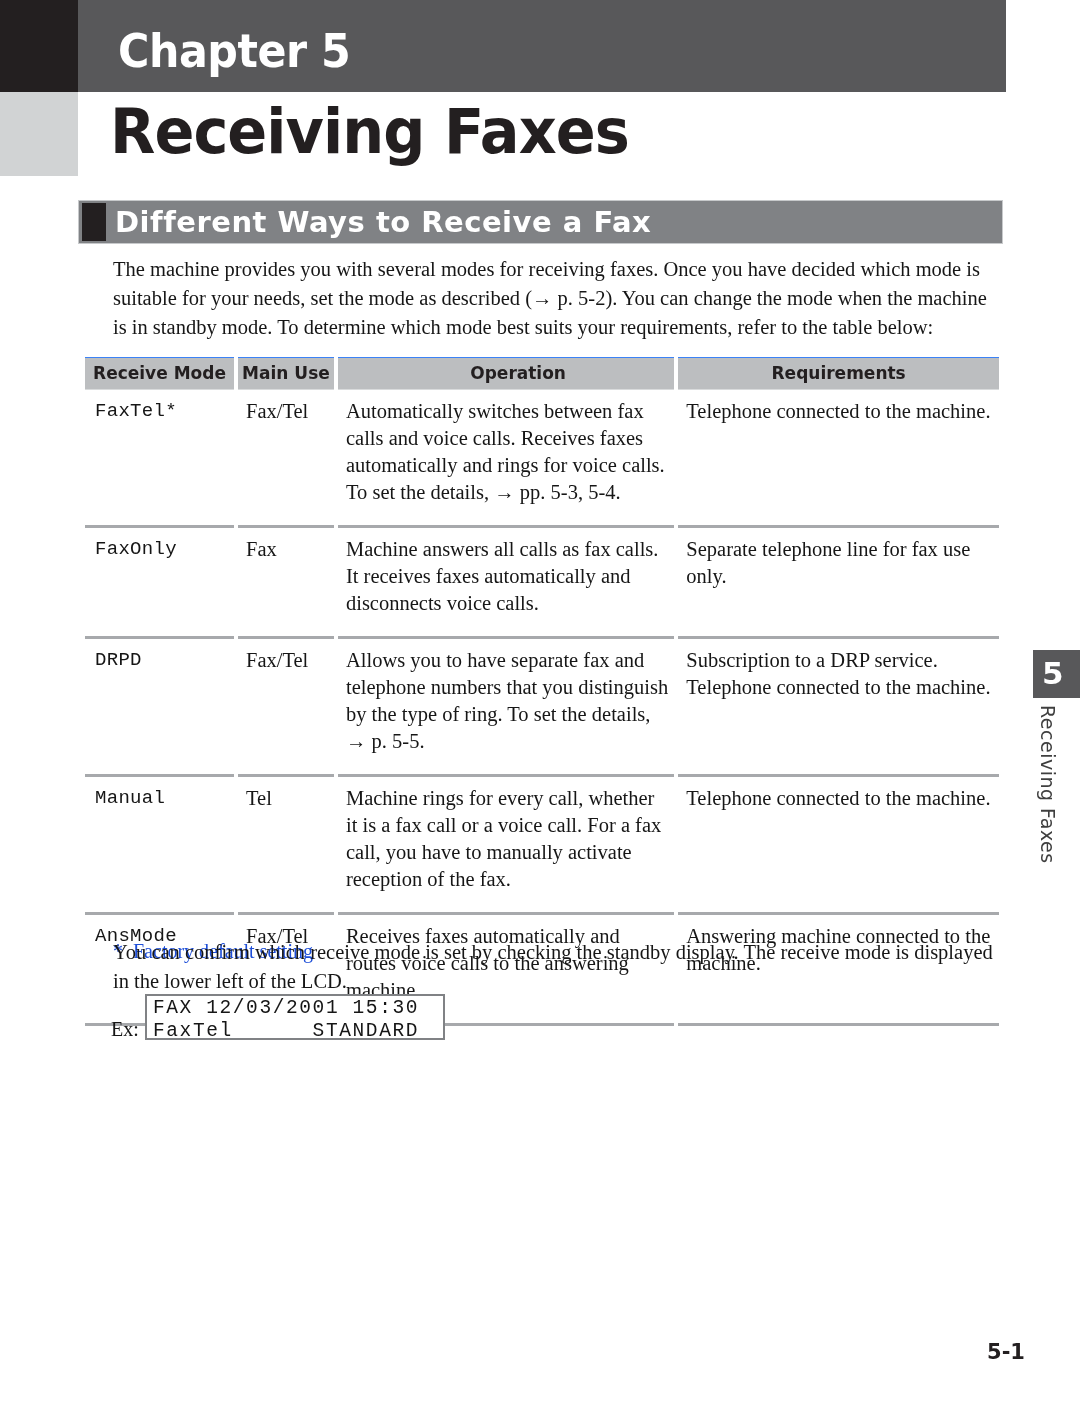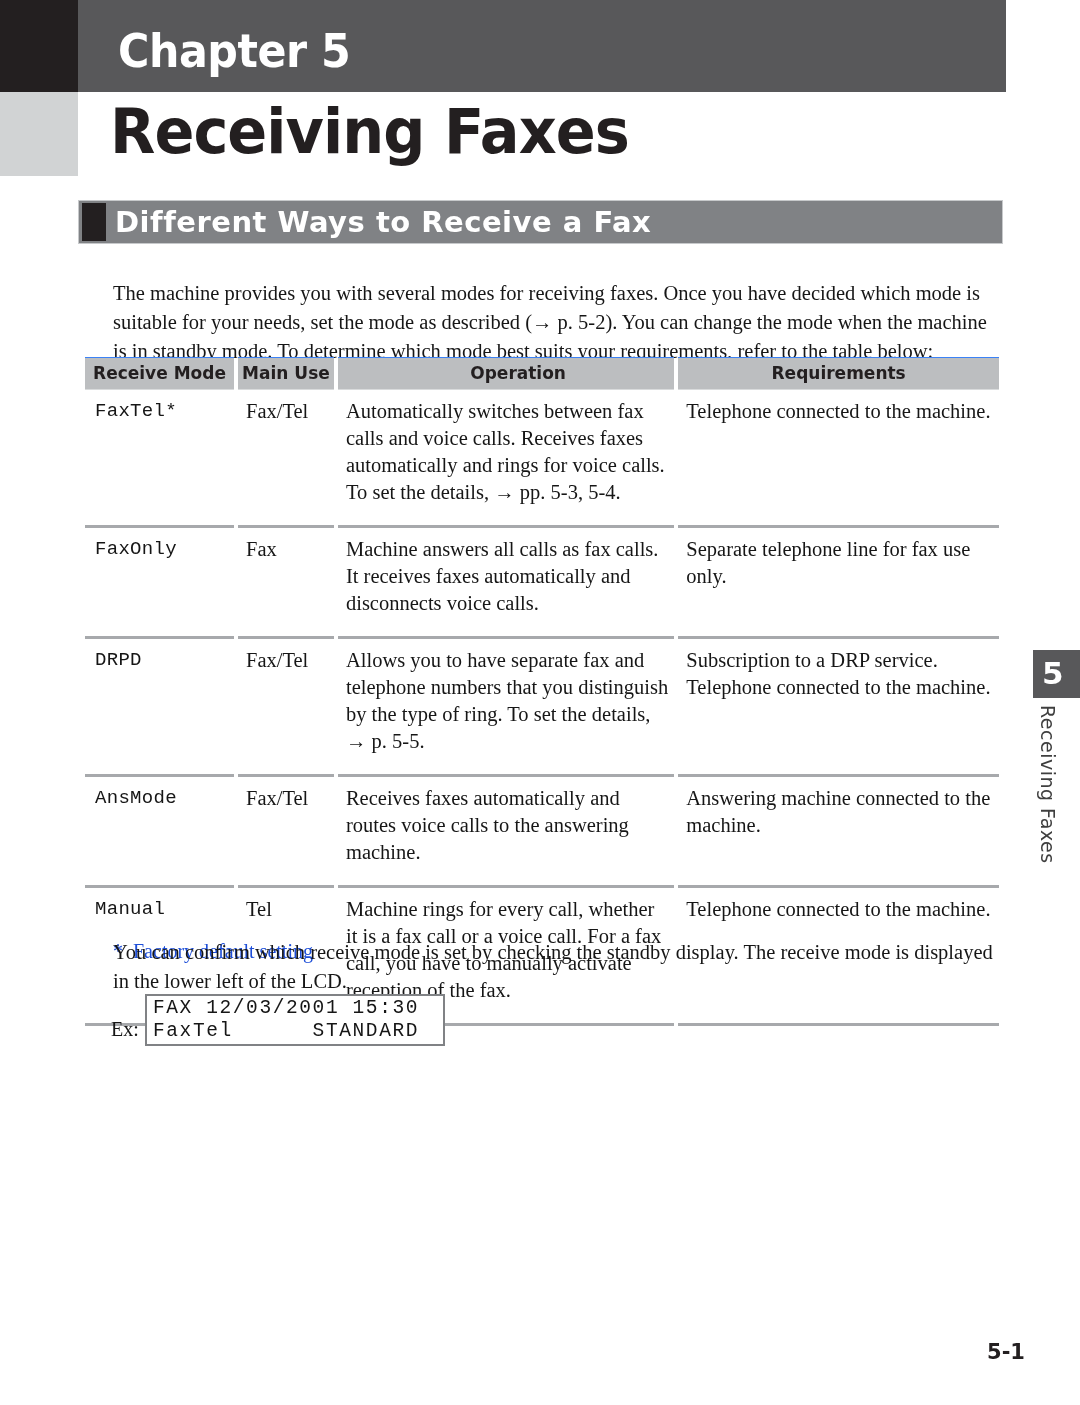--- a/index.html
+++ b/index.html
@@ -91,21 +91,20 @@
     position: absolute;
     font-family: "Liberation Serif", serif;
     font-size: 20.5px;
     line-height: 29px;
     color: #161616;
     text-align: left;
   }
   #intro-para {
     left: 113px; top: 255px;
     width: 892px;
-    margin-top: 24px;
   }
   #confirm-para {
     left: 113px; top: 938px;
     width: 892px;
   }
 
   
   #mode-table {
     position: absolute;
     left: 81px; top: 357px;
@@ -165,21 +164,21 @@
   #lcd-example-label {
     position: absolute;
     left: 111px; top: 1018px;
     font-family: "Liberation Serif", serif;
     font-size: 20px;
     color: #161616;
   }
   #lcd-box {
     position: absolute;
     left: 145px; top: 994px;
-    width: 300px; height: 52px;
+    width: 300px; height: 46px;
     border: 2px solid #808285;
     box-sizing: border-box;
     background: #ffffff;
     padding: 1px 12px 0 6px;
   }
   .lcd-line {
     font-family: "Liberation Mono", "DejaVu Sans Mono", monospace;
     font-size: 19.5px;
     line-height: 23px;
     letter-spacing: 1.6px;
@@ -263,30 +262,30 @@
       <td>Machine answers all calls as fax calls. It receives faxes automatically and disconnects voice calls.</td>
       <td>Separate telephone line for fax use only.</td>
     </tr>
     <tr>
       <td class="mode-cell">DRPD</td>
       <td>Fax/Tel</td>
       <td>Allows you to have separate fax and telephone numbers that you distinguish by the type of ring. To set the details, → p. 5-5.</td>
       <td>Subscription to a DRP service. Telephone connected to the machine.</td>
     </tr>
     <tr>
+      <td class="mode-cell">Manual</td>
+      <td>Tel</td>
+      <td>Machine rings for every call, whether it is a fax call or a voice call. For a fax call, you have to manually activate reception of the fax.</td>
+      <td>Telephone connected to the machine.</td>
+    </tr>
+    <tr>
       <td class="mode-cell">AnsMode</td>
       <td>Fax/Tel</td>
       <td>Receives faxes automatically and routes voice calls to the answering machine.</td>
       <td>Answering machine connected to the machine.</td>
-    </tr>
-    <tr>
-      <td class="mode-cell">Manual</td>
-      <td>Tel</td>
-      <td>Machine rings for every call, whether it is a fax call or a voice call. For a fax call, you have to manually activate reception of the fax.</td>
-      <td>Telephone connected to the machine.</td>
     </tr>
   </tbody>
 </table>
 
 <div id="footnote">
   <span class="star">*</span><span>Factory default setting</span>
 </div>
 
 <div class="body-para" id="confirm-para">You can confirm which receive mode is set by checking the standby display. The receive mode is displayed in the lower left of the LCD.</div>
 

